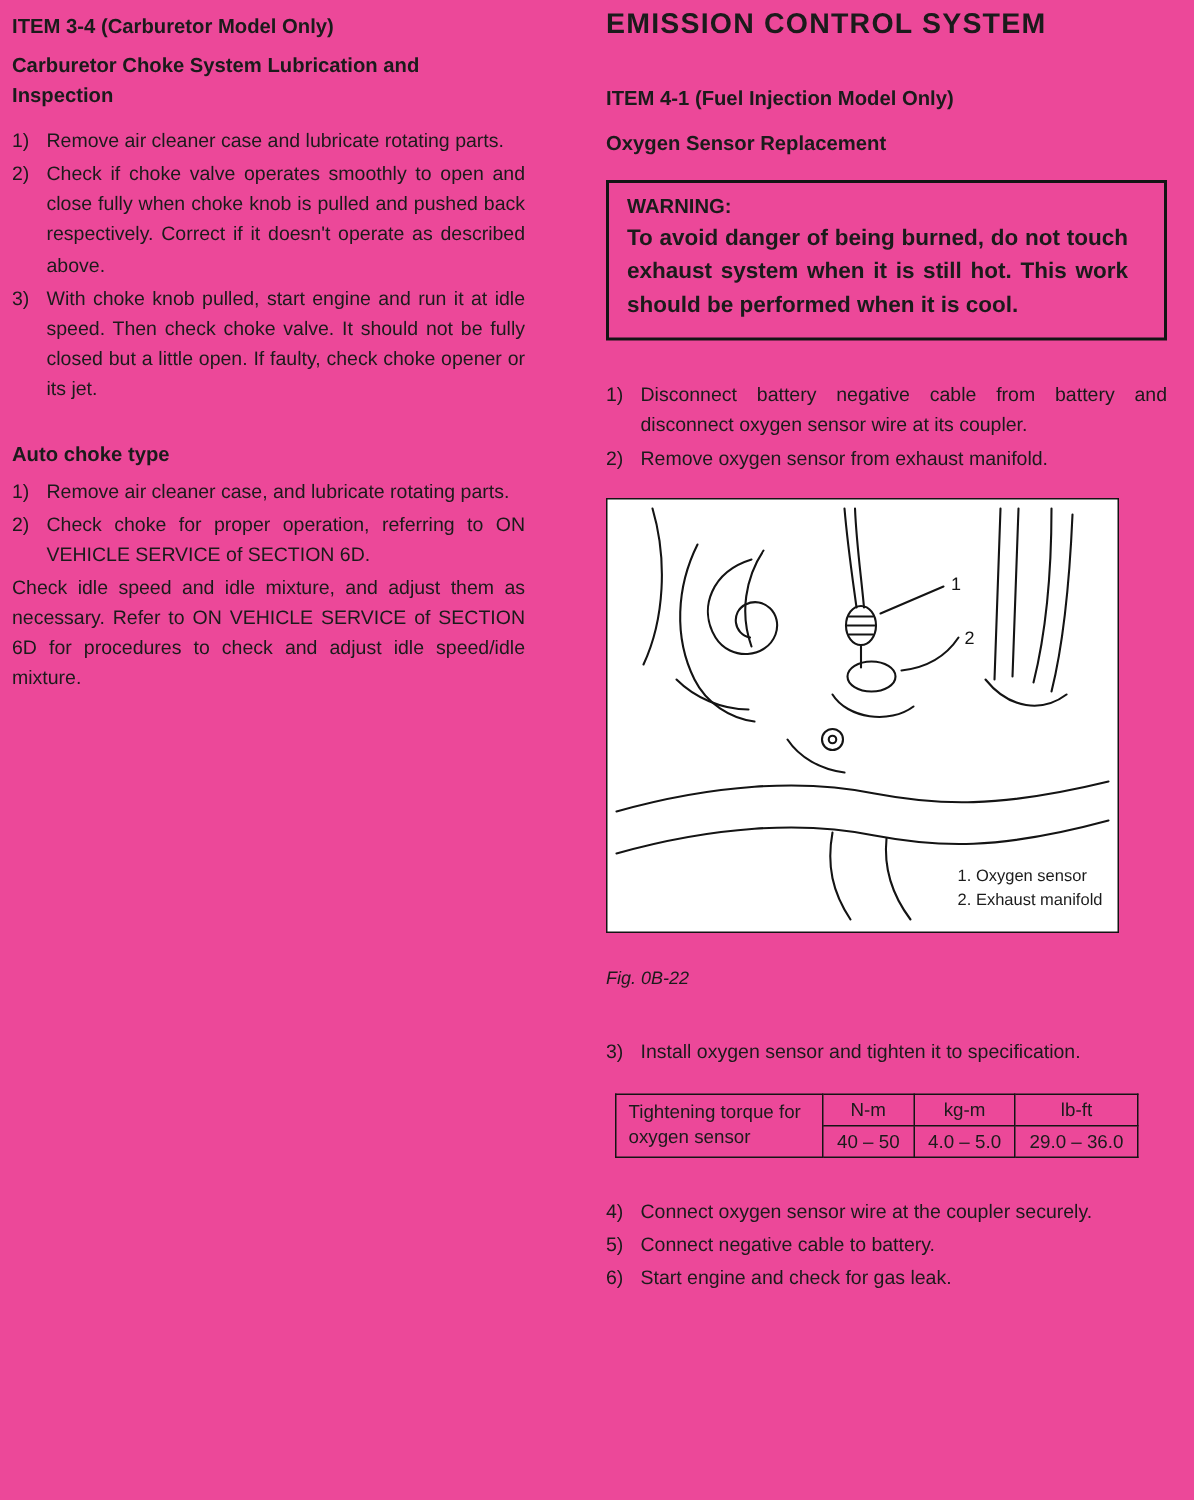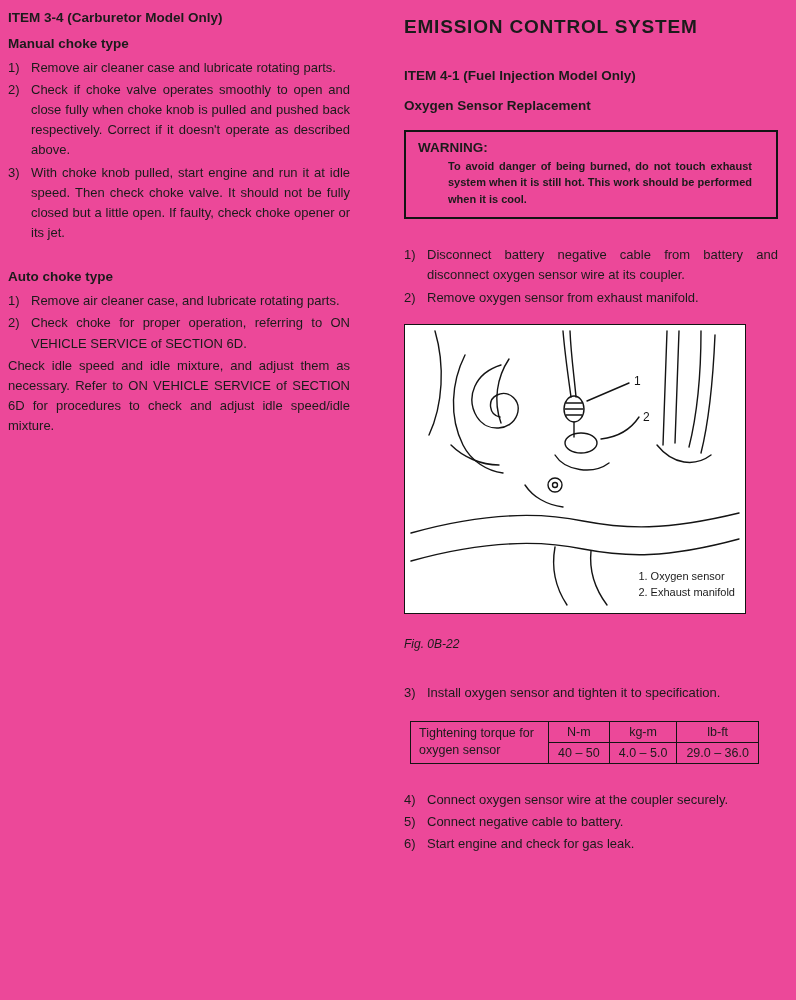--- a/index.html
+++ b/index.html
@@ -8,21 +8,21 @@
   .page {
     position: relative;
     width: 796px;
     height: 1000px;
     background: #ec4899;
     color: #1b1b1b;
     overflow: hidden;
   }
   .col { position: absolute; top: 0; }
   .col-left  { left: 8px;  top: 8px;  width: 342px; }
-  .col-right { left: 404px; top: 16px; width: 374px; }
+  .col-right { left: 404px; top: 6px; width: 374px; }
 
   .item-heading {
     font-size: 13.5px;
     font-weight: bold;
     line-height: 1.45;
   }
   .sub-heading {
     font-size: 13.5px;
     font-weight: bold;
     line-height: 1.5;
@@ -52,25 +52,24 @@
     border: 2px solid #141414;
     padding: 8px 24px 10px 12px;
     margin-bottom: 26px;
   }
   .warning-label {
     font-size: 13.5px;
     font-weight: bold;
     margin-bottom: 3px;
   }
   .warning-text {
-    font-size: 11px;
+    font-size: 15px;
     font-weight: bold;
     line-height: 1.5;
     text-align: justify;
-    margin-left: 30px;
   }
 
   .figure-box {
     position: relative;
     margin-top: 16px;
     width: 342px;
     height: 290px;
     border: 1px solid #141414;
     background: #ffffff;
   }
@@ -117,22 +116,22 @@
   .mt-32 { margin-top: 32px; }
 </style>
 </head>
 <body>
 
 <div class="page">
 
   <div class="col col-left">
 
     <div class="item-heading mb-6">ITEM 3-4 (Carburetor Model Only)</div>
-
-    <div class="sub-heading mb-4">Manual choke type</div>
+    <div class="sub-heading mb-10">Carburetor Choke System Lubrication and Inspection</div>
+
 
     <div class="step">
       <span class="step-num">1)</span>
       <span class="step-text">Remove air cleaner case and lubricate rotating parts.</span>
     </div>
     <div class="step">
       <span class="step-num">2)</span>
       <span class="step-text">Check if choke valve operates smoothly to open and close fully when choke knob is pulled and pushed back respectively. Correct if it doesn't operate as described above.</span>
     </div>
     <div class="step">

